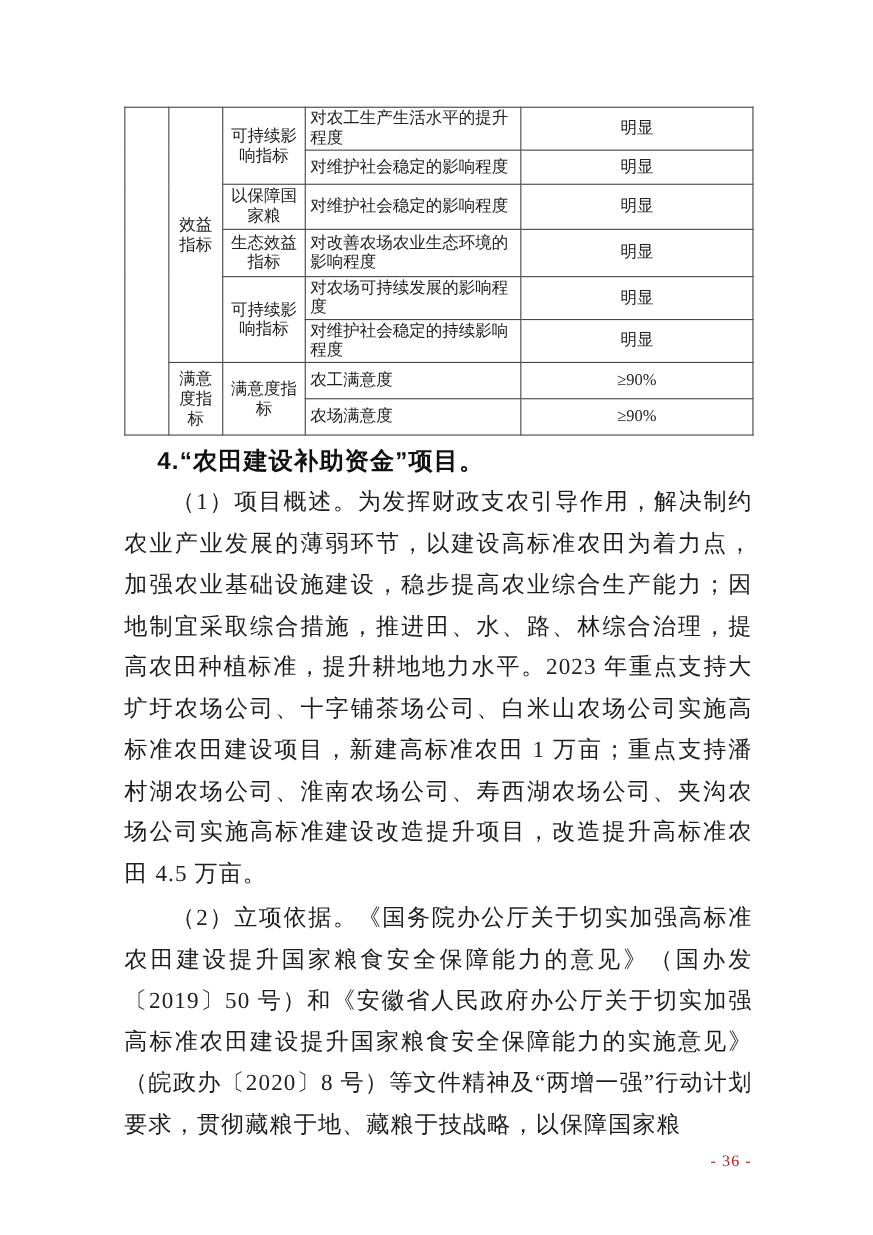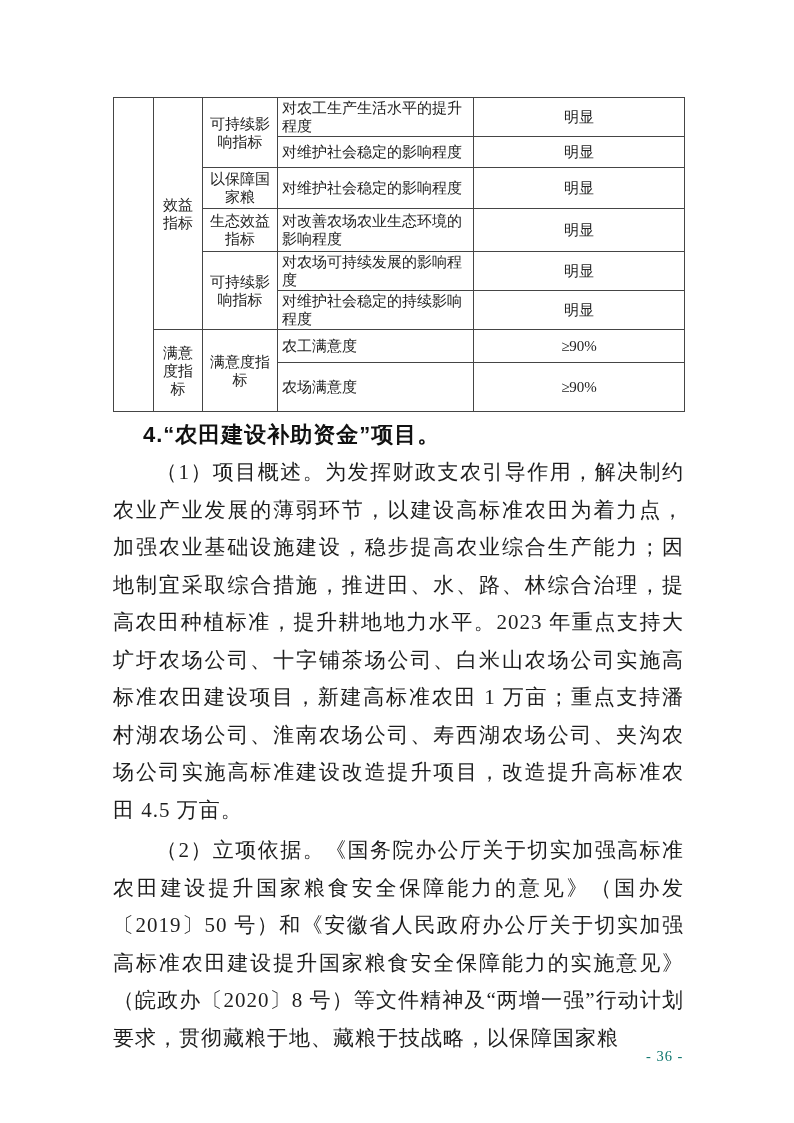--- a/index.html
+++ b/index.html
@@ -42,21 +42,21 @@
   .c-cat, .c-sub { text-align: center; padding: 1px 5px; }
   .c-ind { text-align: left; padding: 1px 6px 1px 8px; }
   .c-val { text-align: center; }
   tr.r1 { height: 39px; }
   tr.r2 { height: 31px; }
   tr.r3 { height: 41px; }
   tr.r4 { height: 43px; }
   tr.r5 { height: 38px; }
   tr.r6 { height: 38px; }
   tr.r7 { height: 33px; }
-  tr.r8 { height: 49px; }
+  tr.r8 { height: 33px; }
   .heading {
     margin: 7px 0 0 0;
     font-family: Liberation Sans, sans-serif;
     font-size: 22px;
     font-weight: bold;
     line-height: 32px;
     text-indent: 30px;
     letter-spacing: 1px;
     color: #111111;
   }
@@ -68,21 +68,21 @@
     text-align: justify;
     text-indent: 43px;
     color: #1d1d1d;
   }
   .page-number {
     position: absolute;
     left: 646px;
     top: 1048px;
     font-size: 14.5px;
     letter-spacing: 1px;
-    color: #0f766e;
+    color: #b91c1c;
   }
 </style>
 </head>
 <body>
 
 <div class="page">
   <div class="content">
 
     <table class="indicator-table">
       <colgroup>

